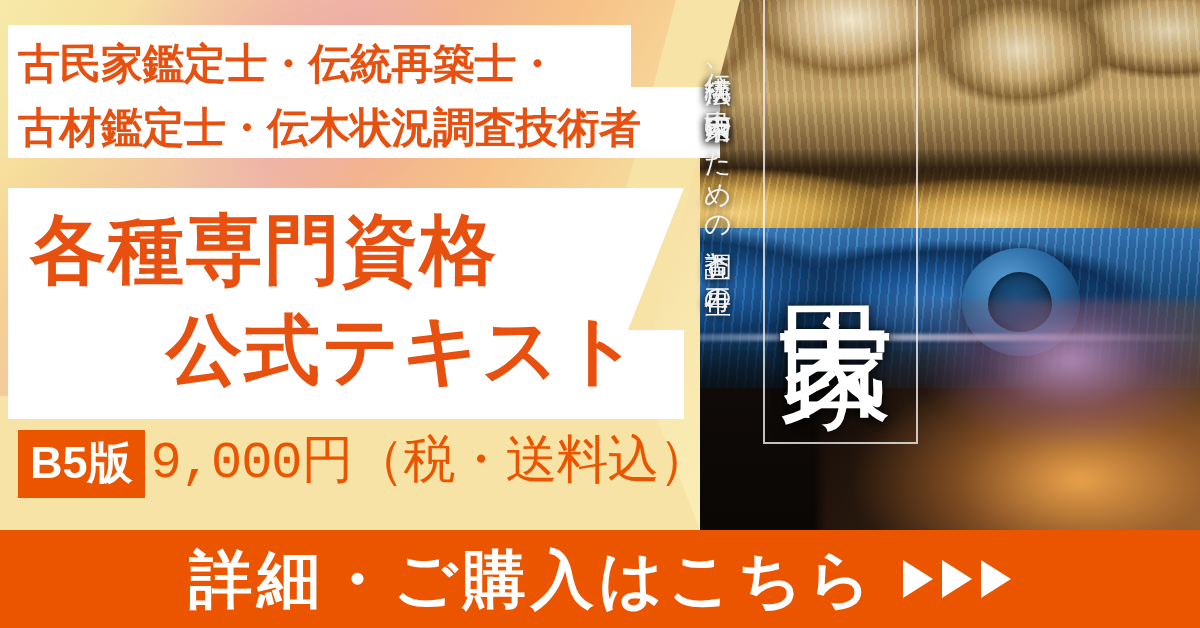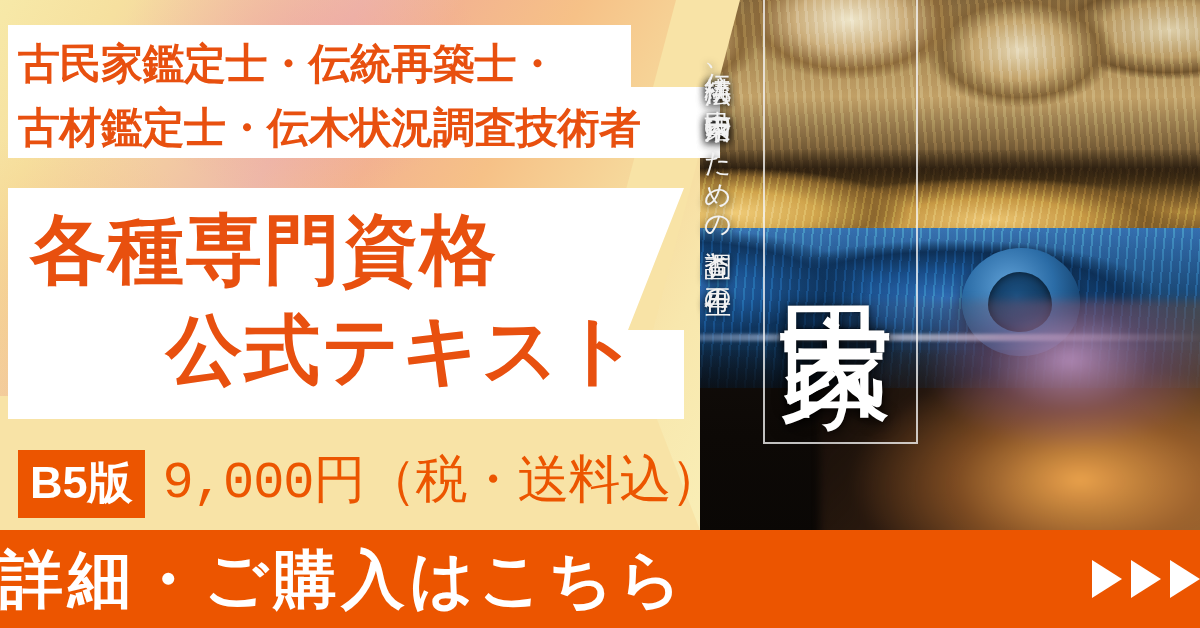--- a/index.html
+++ b/index.html
@@ -248,23 +248,22 @@
   }
   .box-title .title-line.t1 { left: 22px;  top: 24px; }
   .box-title .title-line.t2 { left: 158px; top: 124px; }
 
   
   .price-row {
     position: absolute;
     left: 18px; top: 430px;
     display: flex;
     align-items: center;
-    gap: 18px;
+    gap: 6px;
     z-index: 6;
-    margin-top: 20px;
   }
   .badge-size {
     background: #ec5500;
     color: #fff;
     font-size: 45px;
     font-weight: 700;
     line-height: 1;
     padding: 10px 12px 13px 12px;
     letter-spacing: 0px;
     white-space: nowrap;
@@ -280,21 +279,21 @@
   }
 
   
   .cta-bar {
     position: absolute;
     left: 0; bottom: 0;
     width: 1200px; height: 98px;
     background: #ec5500;
     display: flex;
     align-items: center;
-    justify-content: space-between;
+    justify-content: center;
     gap: 26px;
     z-index: 10;
     cursor: pointer;
   }
   .cta-text {
     color: #fff;
     font-size: 63px;
     font-weight: 700;
     letter-spacing: 5px;
     line-height: 1;

